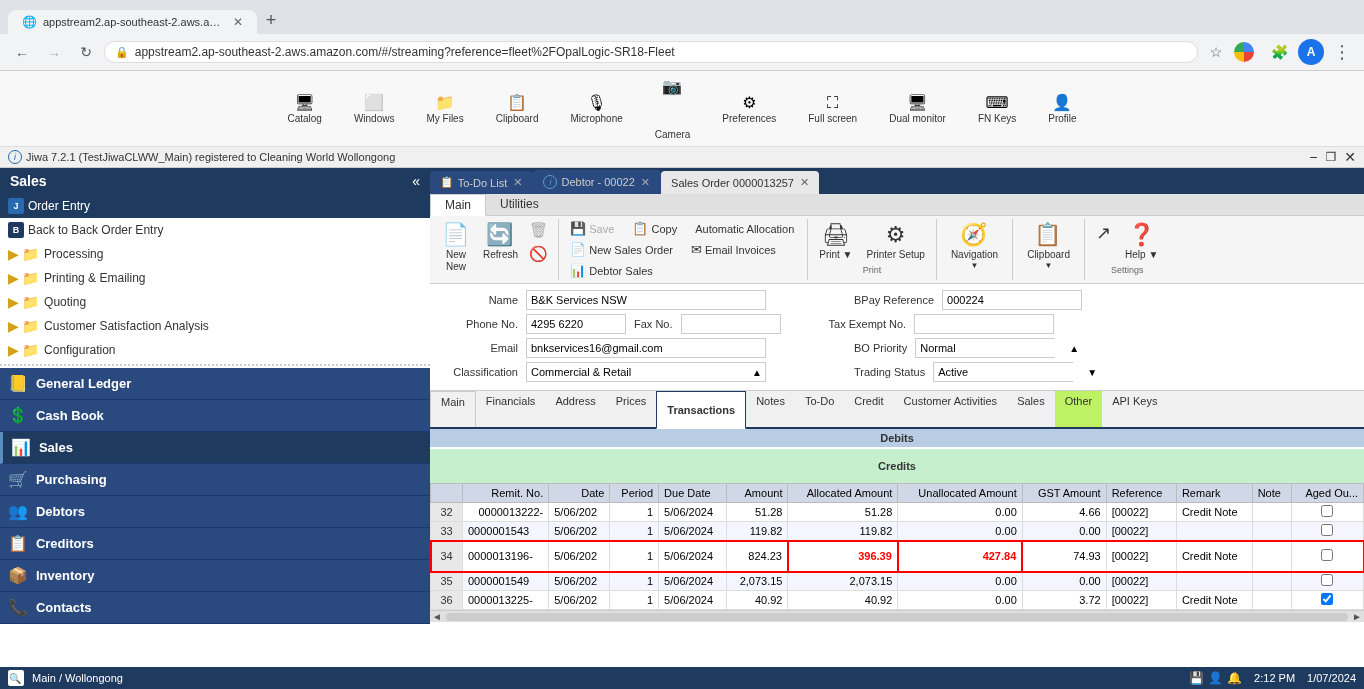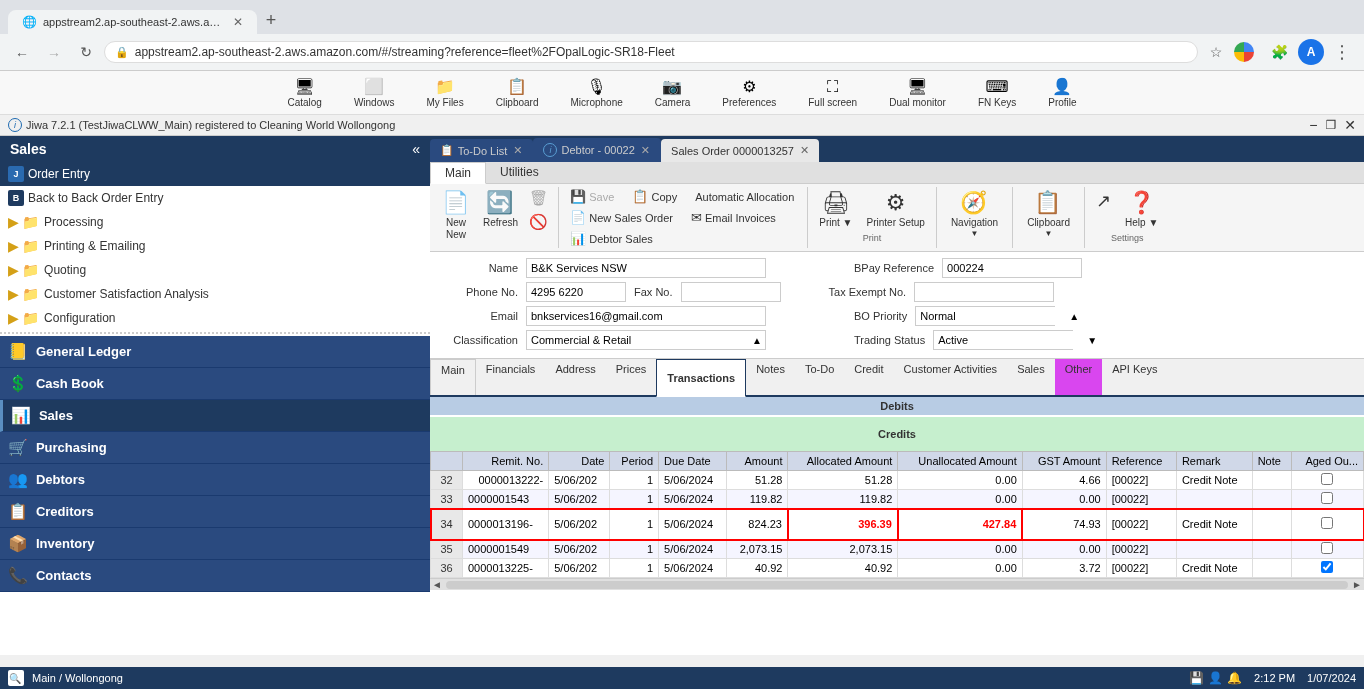--- a/index.html
+++ b/index.html
@@ -58,21 +58,21 @@
   <div style="display:flex;flex-direction:column;align-items:center;gap:1px;cursor:pointer;padding:3px 8px;border-radius:4px;">
     <span style="font-size:16px;">📋</span>
     <span style="font-size:10px;color:#333;">Clipboard</span>
   </div>
   <div style="display:flex;flex-direction:column;align-items:center;gap:1px;cursor:pointer;padding:3px 8px;border-radius:4px;">
     <span style="font-size:16px;">🎙</span>
     <span style="font-size:10px;color:#333;">Microphone</span>
   </div>
   <div style="display:flex;flex-direction:column;align-items:center;gap:1px;cursor:pointer;padding:3px 8px;border-radius:4px;">
     <span style="font-size:16px;">📷</span>
-    <span style="font-size:10px;color:#333;">Camera</span>
+    <span style="font-size:10px;color:#333;margin-top:32px;">Camera</span>
   </div>
   <div style="display:flex;flex-direction:column;align-items:center;gap:1px;cursor:pointer;padding:3px 8px;border-radius:4px;">
     <span style="font-size:16px;">⚙</span>
     <span style="font-size:10px;color:#333;">Preferences</span>
   </div>
   <div style="display:flex;flex-direction:column;align-items:center;gap:1px;cursor:pointer;padding:3px 8px;border-radius:4px;">
     <span style="font-size:16px;">⛶</span>
     <span style="font-size:10px;color:#333;">Full screen</span>
   </div>
   <div style="display:flex;flex-direction:column;align-items:center;gap:1px;cursor:pointer;padding:3px 8px;border-radius:4px;">
@@ -353,21 +353,21 @@
         <div style="padding:4px 10px; cursor:pointer; font-size:11px; color:#333; border:1px solid #ccc; border-bottom:none; background:#f0f0f0;">Main</div>
         <div style="padding:4px 10px; cursor:pointer; font-size:11px; color:#333; background:#f0f0f0;">Financials</div>
         <div style="padding:4px 10px; cursor:pointer; font-size:11px; color:#333; background:#f0f0f0;">Address</div>
         <div style="padding:4px 10px; cursor:pointer; font-size:11px; color:#333; background:#f0f0f0;">Prices</div>
         <div style="padding:12px 10px; cursor:pointer; font-size:11px; color:#333; background:white; border:1px solid #1e3a5f; border-bottom-color:white; font-weight:bold; margin-bottom:-2px;">Transactions</div>
         <div style="padding:4px 10px; cursor:pointer; font-size:11px; color:#333; background:#f0f0f0;">Notes</div>
         <div style="padding:4px 10px; cursor:pointer; font-size:11px; color:#333; background:#f0f0f0;">To-Do</div>
         <div style="padding:4px 10px; cursor:pointer; font-size:11px; color:#333; background:#f0f0f0;">Credit</div>
         <div style="padding:4px 10px; cursor:pointer; font-size:11px; color:#333; background:#f0f0f0;">Customer Activities</div>
         <div style="padding:4px 10px; cursor:pointer; font-size:11px; color:#333; background:#f0f0f0;">Sales</div>
-        <div style="padding:4px 10px; cursor:pointer; font-size:11px; color:#333; background:#d946ef;">Other</div>
+        <div style="padding:4px 10px; cursor:pointer; font-size:11px; color:#333; background:#bef264;">Other</div>
         <div style="padding:4px 10px; cursor:pointer; font-size:11px; color:#333; background:#f0f0f0;">API Keys</div>
       </div>
 
       <div style="flex:1; overflow-y:auto; background:white;">
 
         <div style="background:#b8cce4; padding:3px 8px; font-size:11px; font-weight:bold; color:#333; text-align:center;">Debits</div>
 
         <div style="background:#c6efce; padding:11px 8px; font-size:11px; font-weight:bold; color:#333; text-align:center; margin-top:2px;">Credits</div>
 
         <div style="overflow-x:auto;">

